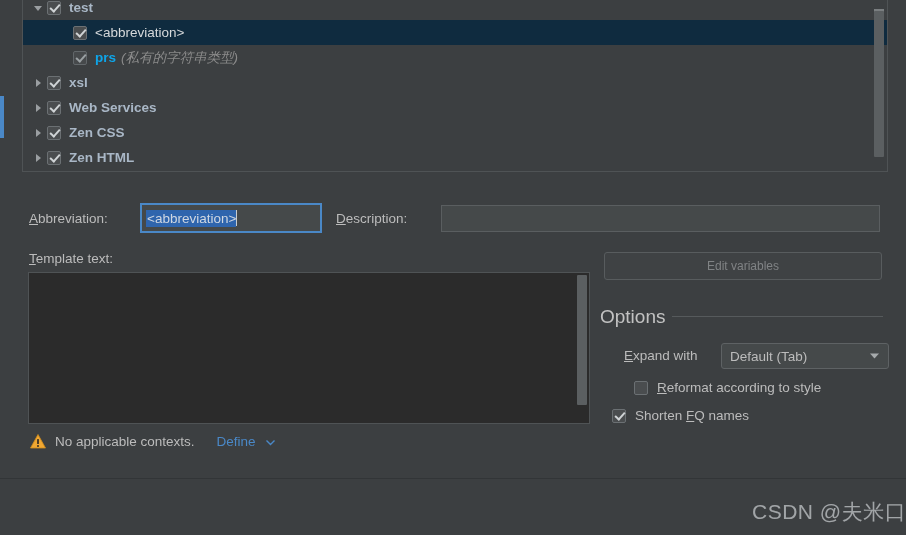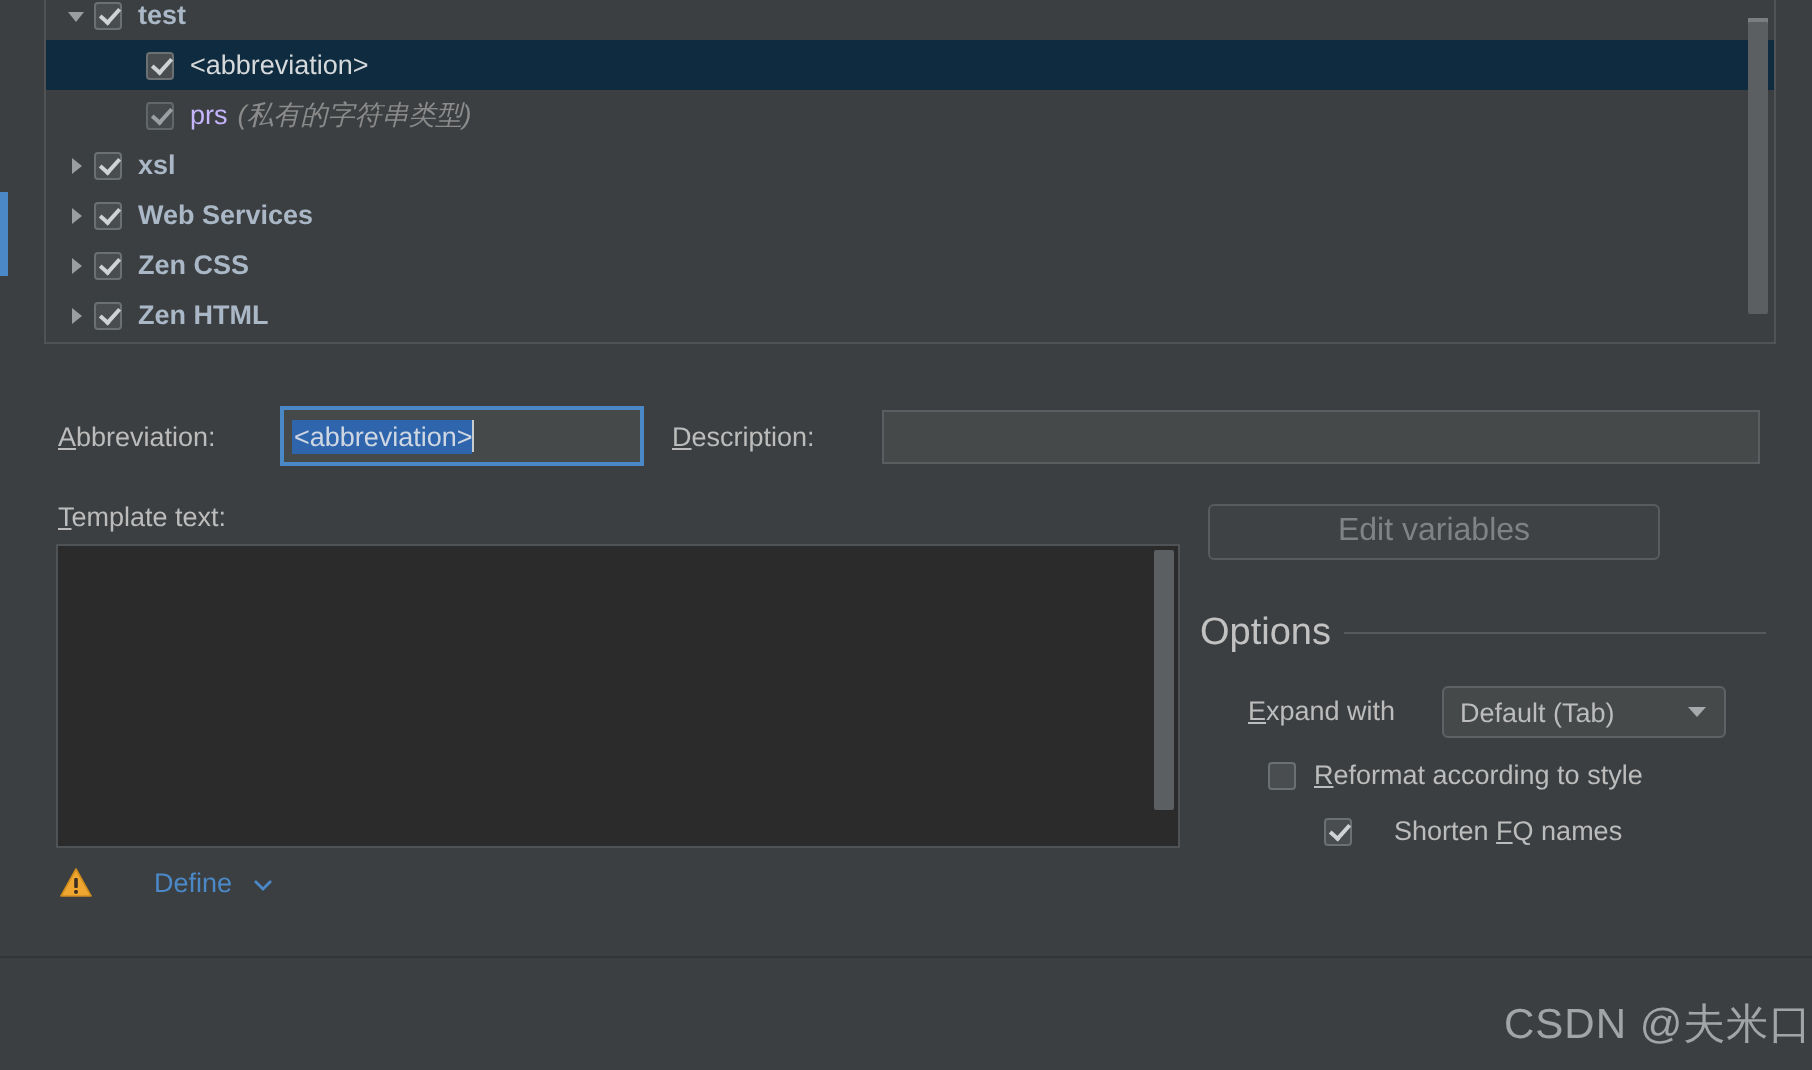--- a/index.html
+++ b/index.html
@@ -95,22 +95,22 @@
   .row-label {
     color: #a9b7c6;
     font-weight: bold;
     font-size: 13.5px;
   }
   .row-label.plain {
     font-weight: normal;
     color: #bcbcbc;
   }
   .row-label.muted {
-    font-weight: normal;
-    color: #c4b5fd;
+    font-weight: bold;
+    color: #0ea5e9;
   }
   .row-sub {
     color: #8b8b8b;
     font-weight: normal;
     margin-left: 5px;
     font-size: 13.5px;
     font-style: italic;
   }
 
   
@@ -219,28 +219,28 @@
     height: 130px;
     background: #5b5f61;
     border-radius: 1px;
   }
 
   
   .edit-vars-btn {
     position: absolute;
     left: 604px;
     top: 252px;
-    width: 226px;
+    width: 278px;
     height: 28px;
     background: #3f4244;
     border: 1px solid #585c5e;
     border-radius: 3px;
     box-sizing: border-box;
     color: #808385;
-    font-size: 16px;
+    font-size: 12px;
     display: flex;
     align-items: center;
     justify-content: center;
   }
 
   .options-title {
     position: absolute;
     left: 600px;
     top: 306px;
     color: #c2c2c2;
@@ -260,21 +260,21 @@
 
   .expand-label {
     position: absolute;
     left: 624px;
     top: 348px;
   }
   .expand-combo {
     position: absolute;
     left: 721px;
     top: 343px;
-    width: 142px;
+    width: 168px;
     height: 26px;
     background: #45494a;
     border: 1px solid #5e6264;
     border-radius: 3px;
     box-sizing: border-box;
     display: flex;
     align-items: center;
     padding: 0 8px;
   }
   .expand-combo .val {
@@ -282,21 +282,21 @@
     font-size: 13.5px;
     flex: 1;
   }
 
   .opt-row {
     position: absolute;
     display: flex;
     align-items: flex-end;
   }
   .opt-reformat { left: 634px; top: 380px; }
-  .opt-shorten  { left: 662px; top: 408px; gap: 12px; }
+  .opt-shorten  { left: 612px; top: 408px; }
   .opt-row .cbx { margin-right: 9px; }
   .opt-row .txt { color: #bcbcbc; font-size: 13.5px; }
 
   
   .warn {
     position: absolute;
     left: 30px;
     top: 434px;
     display: flex;
     align-items: center;
@@ -463,20 +463,21 @@
 </div>
 
 <div class="warn">
   <span class="warn-icon">
     <svg width="16" height="15" viewBox="0 0 16 15">
       <polygon points="8,0.5 15.5,14 0.5,14" fill="#f0a732" stroke="#d08d1c" stroke-width="0.8" stroke-linejoin="round"></polygon>
       <rect x="7.1" y="5" width="1.8" height="5" rx="0.5" fill="#3b3023"></rect>
       <rect x="7.1" y="11" width="1.8" height="1.9" rx="0.6" fill="#3b3023"></rect>
     </svg>
   </span>
+  <span class="warn-text">No applicable contexts.</span>
   <span class="define-link">
     <span>Define</span>
     <span class="define-chevron">
       <svg width="11" height="11" viewBox="0 0 11 11">
           <polyline points="1.5,3.5 5.5,7.5 9.5,3.5" fill="none" stroke="#4a88c7" stroke-width="1.4"></polyline>
         </svg>
     </span>
   </span>
 </div>
 

